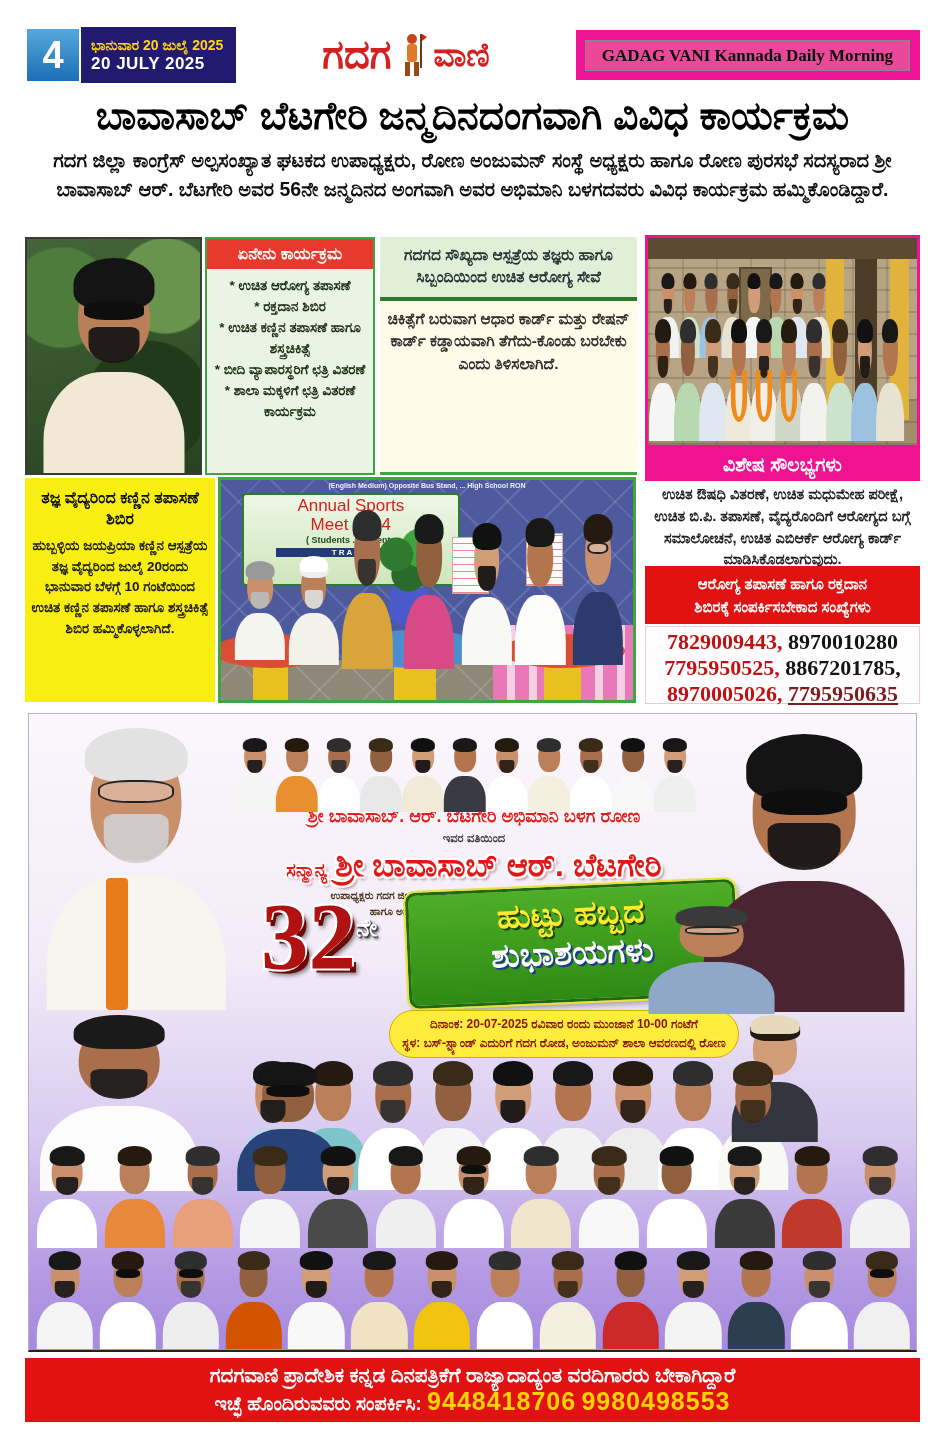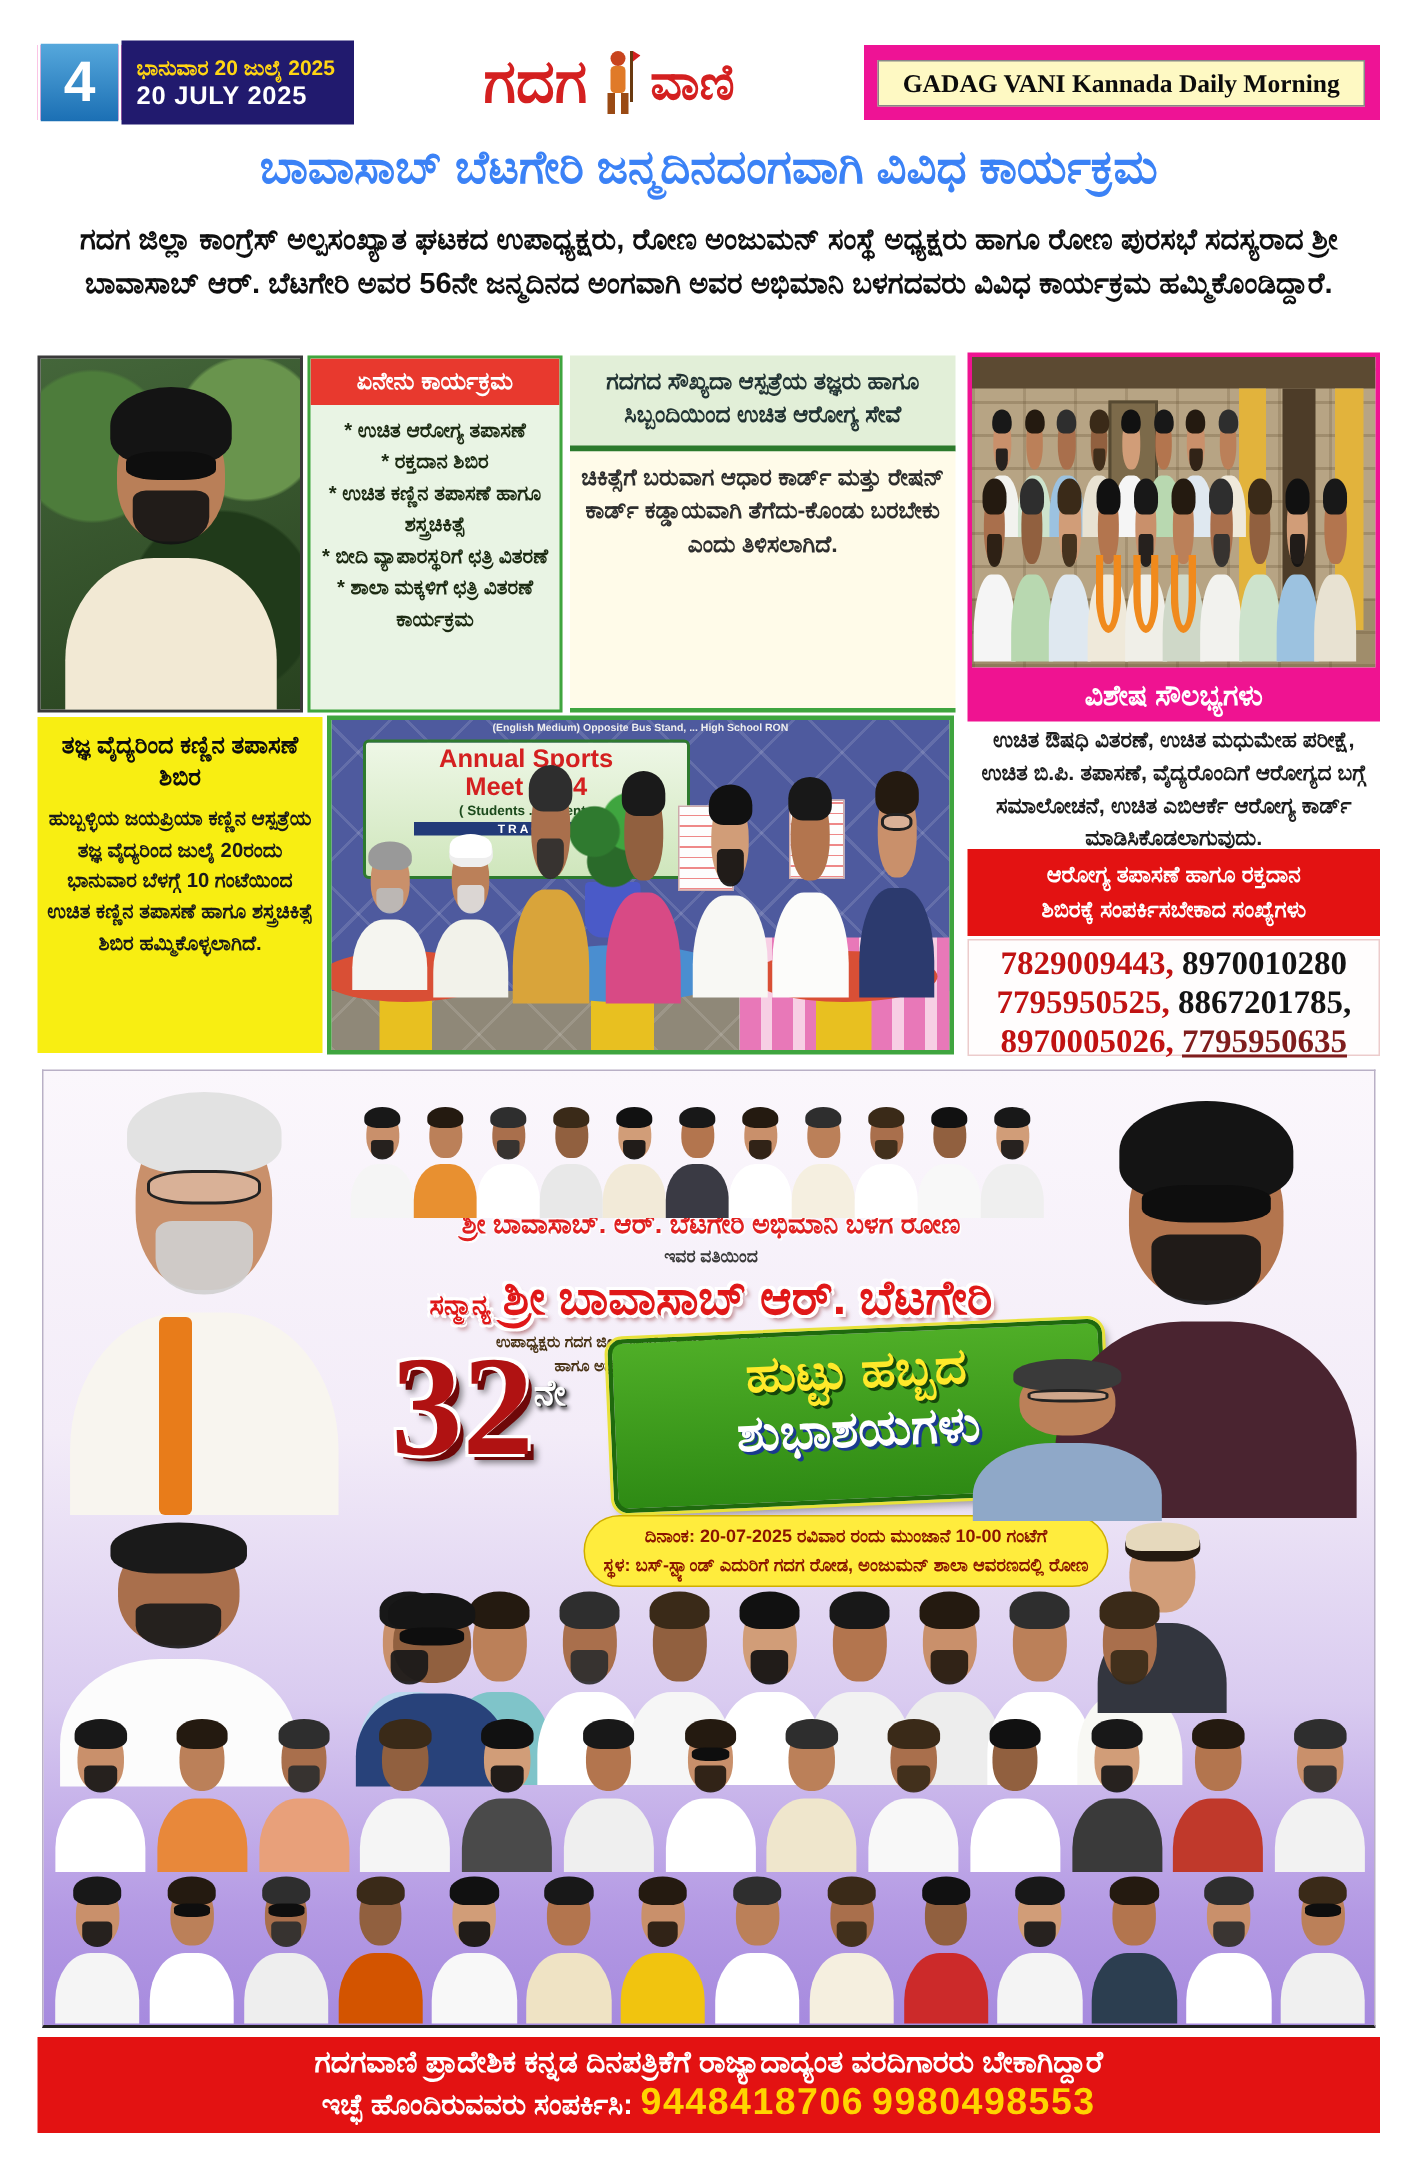--- a/index.html
+++ b/index.html
@@ -17,27 +17,27 @@
     background:linear-gradient(180deg,#56a8dc,#1b6fb4); border:2px solid #fff;
     color:#fff; font-size:38px; font-weight:bold; display:flex; align-items:center; justify-content:center; }
   .datebox { left:81px; top:27px; width:178px; height:56px; background:#211a6e;
     display:flex; flex-direction:column; align-items:flex-start; justify-content:center; padding-left:10px; }
   .datebox .kn { color:#ffd513; font-size:14px; font-weight:bold; }
   .datebox .en { color:#fff; font-size:17px; font-weight:bold; letter-spacing:.5px; }
   .masthead { left:236px; top:22px; width:340px; height:66px; background:#fff;
     display:flex; align-items:center; justify-content:center; gap:6px; }
   .masthead .kn1 { color:#d42020; font-size:40px; font-weight:bold; }
   .masthead .kn2 { color:#d42020; font-size:33px; font-weight:bold; }
-  .eng-banner { left:585px; top:40px; width:325px; height:31px; background:#fef9c3;
+  .eng-banner { left:585px; top:40px; width:325px; height:31px; background:#ec4899;
     border:1px solid #888; display:flex; align-items:center; justify-content:center; }
   .eng-banner span { font-family:"Liberation Serif",serif; font-weight:bold; font-size:17px; color:#0c0c0c; }
 
   
   .headline { left:22px; top:94px; width:901px; text-align:center;
-    color:#3b82f6; font-size:31px; font-weight:800; letter-spacing:0; }
+    color:#000000; font-size:39px; font-weight:800; letter-spacing:0; }
   .subhead { left:30px; top:146px; width:885px; text-align:center;
     color:#101010; font-size:19.5px; font-weight:bold; line-height:1.47; }
 
   
   .photo-left { left:25px; top:237px; width:177px; height:238px; border:2px solid #3a3a3a;
     background:
       radial-gradient(circle at 20% 25%, #4d7c3b 0 22%, transparent 23%),
       radial-gradient(circle at 80% 20%, #69944d 0 20%, transparent 21%),
       radial-gradient(circle at 70% 70%, #203a1a 0 30%, transparent 31%),
       linear-gradient(160deg,#44663a,#28421f);
@@ -91,21 +91,21 @@
     background:linear-gradient(180deg,#4e5a9e 0 82%, #8f8878 82%); overflow:hidden; }
   .photo-mid .lattice { position:absolute; inset:0;
     background:
       repeating-linear-gradient(45deg, rgba(255,255,255,.12) 0 2px, transparent 2px 38px),
       repeating-linear-gradient(-45deg, rgba(255,255,255,.12) 0 2px, transparent 2px 38px); }
   .photo-mid .topline { position:absolute; left:18%; top:1%; width:64%; text-align:center;
     color:#eee; font-size:7px; font-weight:bold; }
   .sports-banner { position:absolute; left:5%; top:6%; width:53%; height:42%;
     background:linear-gradient(180deg,#eef7e6,#cfe6bc); border:2px solid #2e7a2e; border-radius:4px;
     text-align:center; padding-top:2px; }
-  .sports-banner .l1,.sports-banner .l2 { color:#d42020; font-weight:700; font-size:17px; line-height:1.1; }
+  .sports-banner .l1,.sports-banner .l2 { color:#d42020; font-weight:400; font-size:17px; line-height:1.1; }
   .sports-banner .l3 { color:#1c4a1c; font-weight:bold; font-size:9px; }
   .sports-banner .track { margin:3px auto 0; width:70%; background:#223a78; color:#fff;
     font-size:8px; font-weight:bold; letter-spacing:2px; }
   .photo-mid .skirt { position:absolute; right:0; bottom:0; width:34%; height:34%;
     background:repeating-linear-gradient(90deg,#e878b8 0 14px, #f7cfe4 14px 22px); }
   .photo-mid .table { position:absolute; }
   .photo-mid .table .leg { position:absolute; left:35%; bottom:0; width:30%; height:62%; background:#e8c020; }
   .photo-mid .table .top { position:absolute; left:0; top:0; width:100%; height:46%; border-radius:50%; }
   .photo-mid .bucket { position:absolute; left:41%; bottom:34%; width:9%; height:17%;
     background:#4a5ac8; border-radius:8% 8% 30% 30%; }

